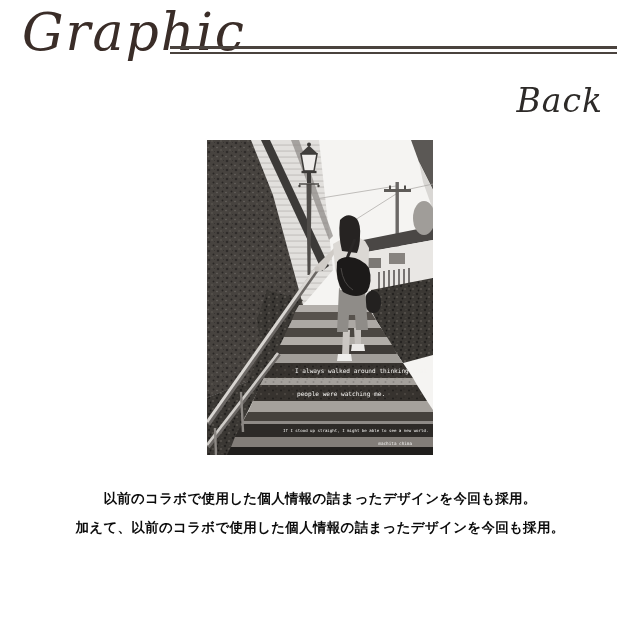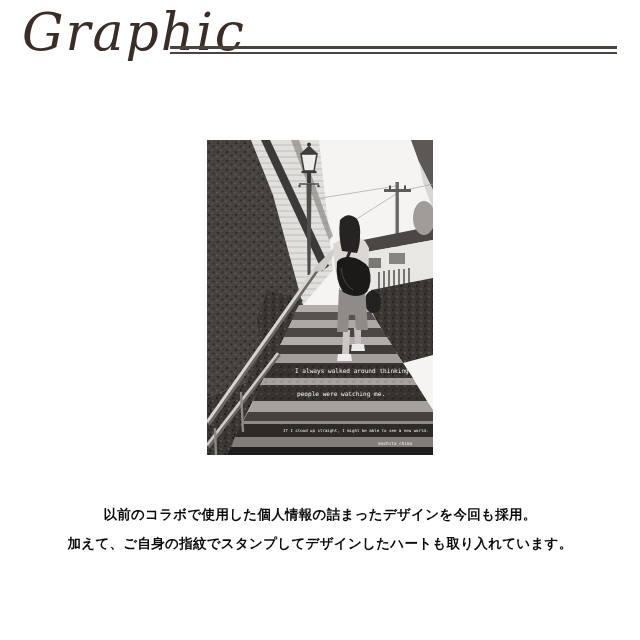--- a/index.html
+++ b/index.html
@@ -21,38 +21,39 @@
     position:absolute;right:37px;top:84px;
     font-family:"DejaVu Serif","Liberation Serif",serif;
     font-style:italic;font-size:33px;color:#2d2a28;letter-spacing:1px;line-height:1;
   }
   
   .photo{position:absolute;left:207px;top:140px;width:226px;height:315px;}
   .photo svg{display:block;width:226px;height:315px;}
   .cap{font-family:"DejaVu Sans Mono","Liberation Mono",monospace;fill:#f4f3f1;}
   
   .desc{
-    position:absolute;left:0;top:500px;width:640px;text-align:center;
+    position:absolute;left:0;top:484px;width:640px;text-align:center;
     font-weight:700;font-size:13.5px;line-height:29px;color:#0b0b0b;
     letter-spacing:0.3px;
   }
   .desc p{margin:0;}
 </style>
 </head>
 <body>
 
 <div class="page">
 
   <div class="brand">Graphic</div>
 
   <div class="rule">
     <div class="r1"></div>
     <div class="r2"></div>
   </div>
 
+  <div class="back-label">Back</div>
 
   <div class="photo">
     <svg viewBox="0 0 226 315">
       <defs>
         <pattern id="rock" width="9" height="9" patternUnits="userSpaceOnUse">
           <rect width="9" height="9" fill="#47433f"></rect>
           <circle cx="2" cy="3" r="1.3" fill="#2e2b29"></circle>
           <circle cx="6.5" cy="6.5" r="1" fill="#2a2725"></circle>
           <circle cx="5" cy="1" r="0.8" fill="#5f5b56"></circle>
           <circle cx="1" cy="7.5" r="0.7" fill="#6e6a65"></circle>
@@ -196,16 +197,16 @@
 
       <text class="cap" x="88" y="232.5" font-size="6.1">I always walked around thinking that</text>
       <text class="cap" x="90" y="255.5" font-size="6.1">people were watching me.</text>
       <text class="cap" x="76" y="292" font-size="4.1">If I stood up straight, I might be able to see a new world.</text>
       <text class="cap" x="205" y="304.5" font-size="4.3" text-anchor="end" fill="#dcdad7" filter="url(#blurF)">machita chima</text>
     </svg>
   </div>
 
   <div class="desc">
     <p>以前のコラボで使用した個人情報の詰まったデザインを今回も採用。</p>
-    <p>加えて、ご自身の指紋でスタンプしてデザインしたハートも取り入れています。</p>
+    <p>加えて、以前のコラボで使用した個人情報の詰まったデザインを今回も採用。</p>
   </div>
 
 </div>
 
 </body></html>

